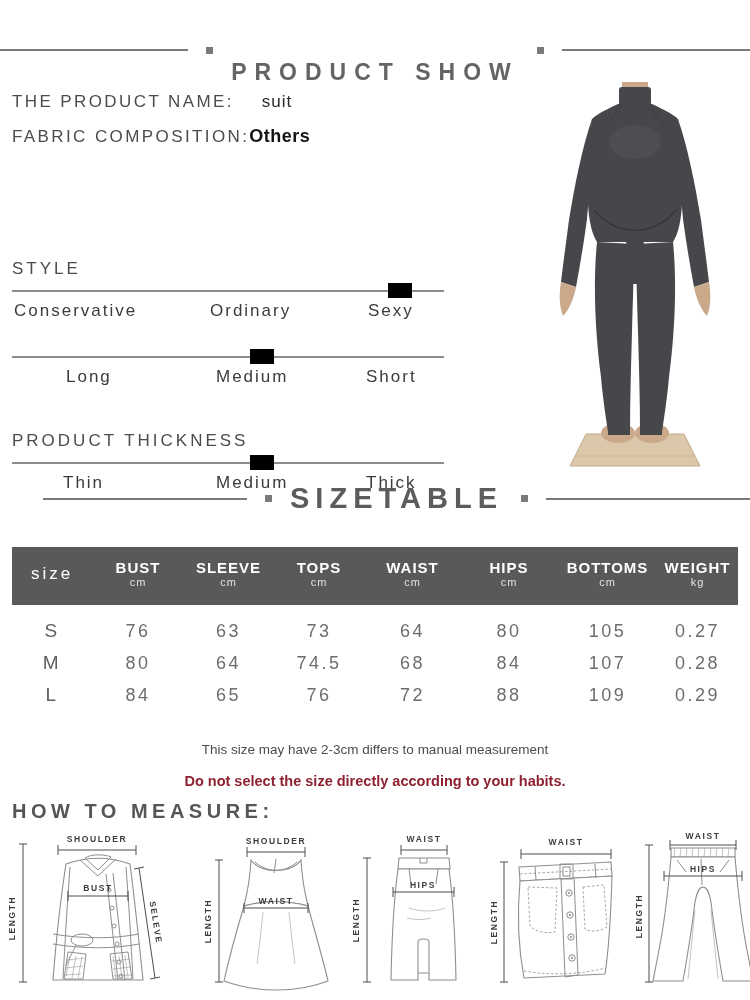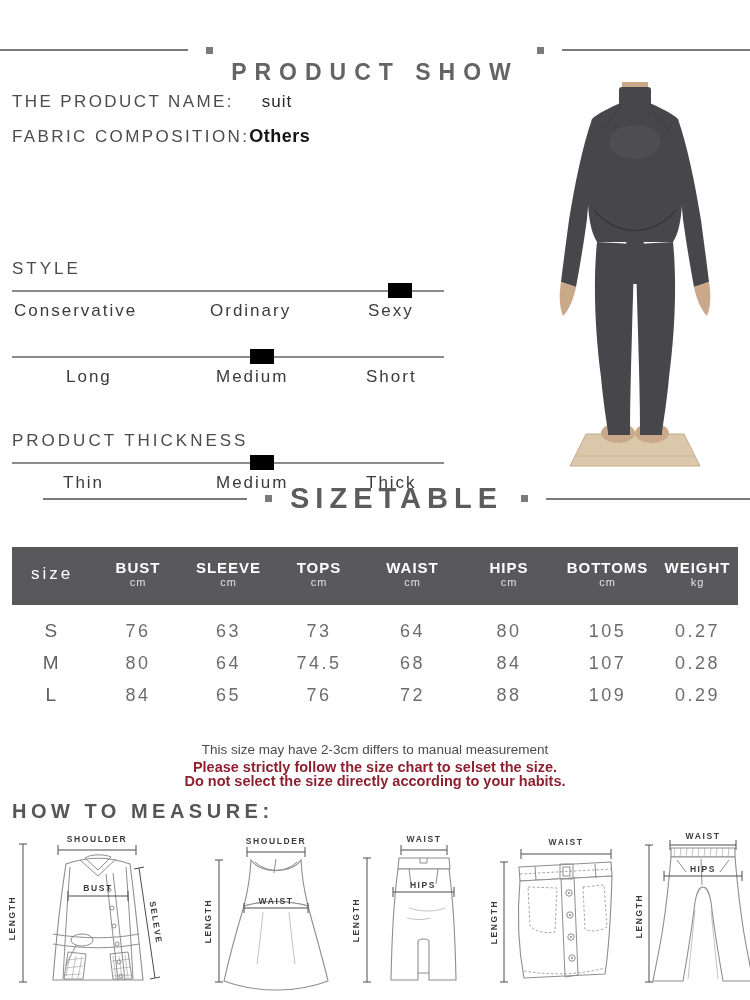--- a/index.html
+++ b/index.html
@@ -213,21 +213,20 @@
         <span>76</span>
         <span>72</span>
         <span>88</span>
         <span>109</span>
         <span>0.29</span>
       </div>
     </div>
   </div>
 
   <div class="note" id="note1">This size may have 2-3cm differs to manual measurement</div>
-  <div class="note" id="note2">Please strictly follow the size chart to selset the size.</div>
   <div class="note" id="note3">Do not select the size directly according to your habits.</div>
 
   <div class="howto">HOW TO MEASURE:</div>
 
   <div class="diagrams">
 
     <svg width="195" height="168" viewBox="0 0 195 168">
       <path class="garment" d="M60,34 C54,72 50,112 47,150 L137,150 C133,112 129,72 124,34 C102,26 82,26 60,34 Z"></path>
       <path class="gline" d="M64,37 C61,75 59,113 57,149"></path>
       <path class="gline" d="M120,37 C123,75 125,113 127,149"></path>

